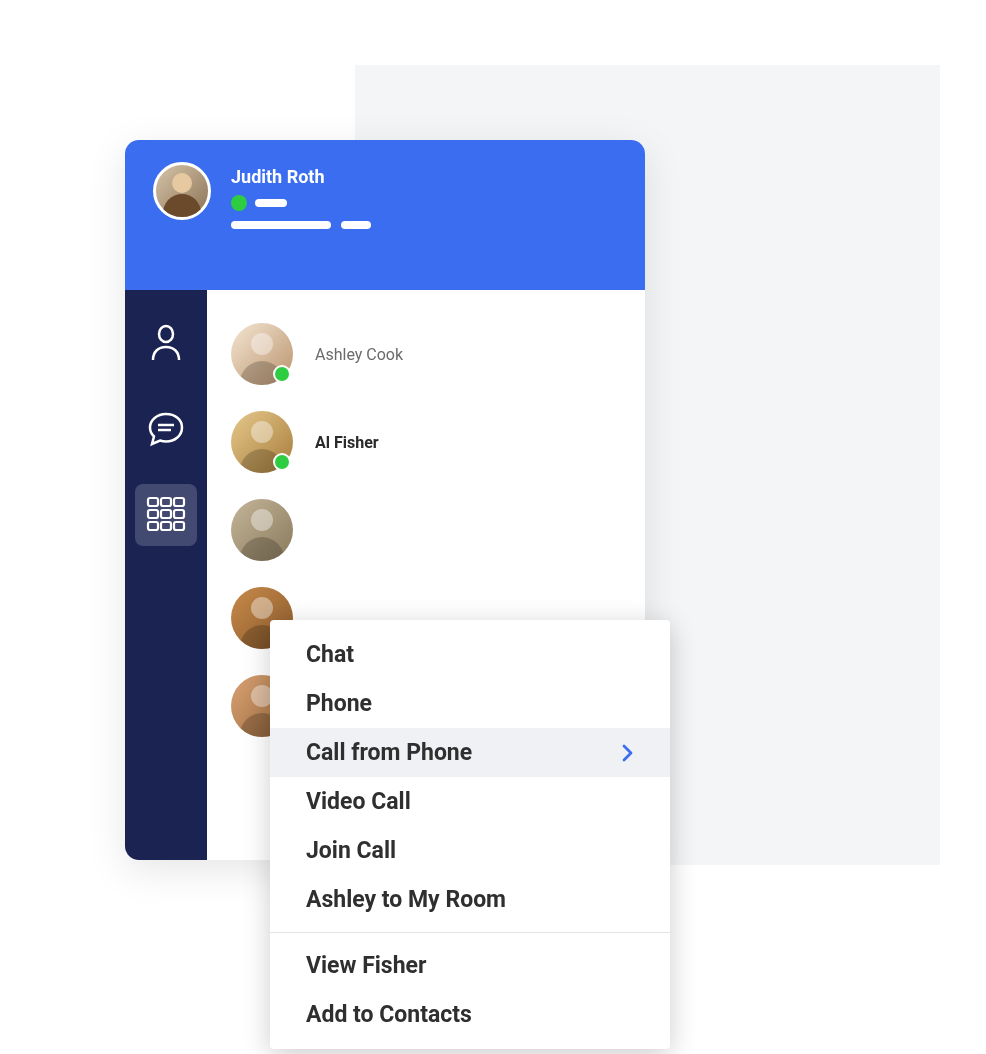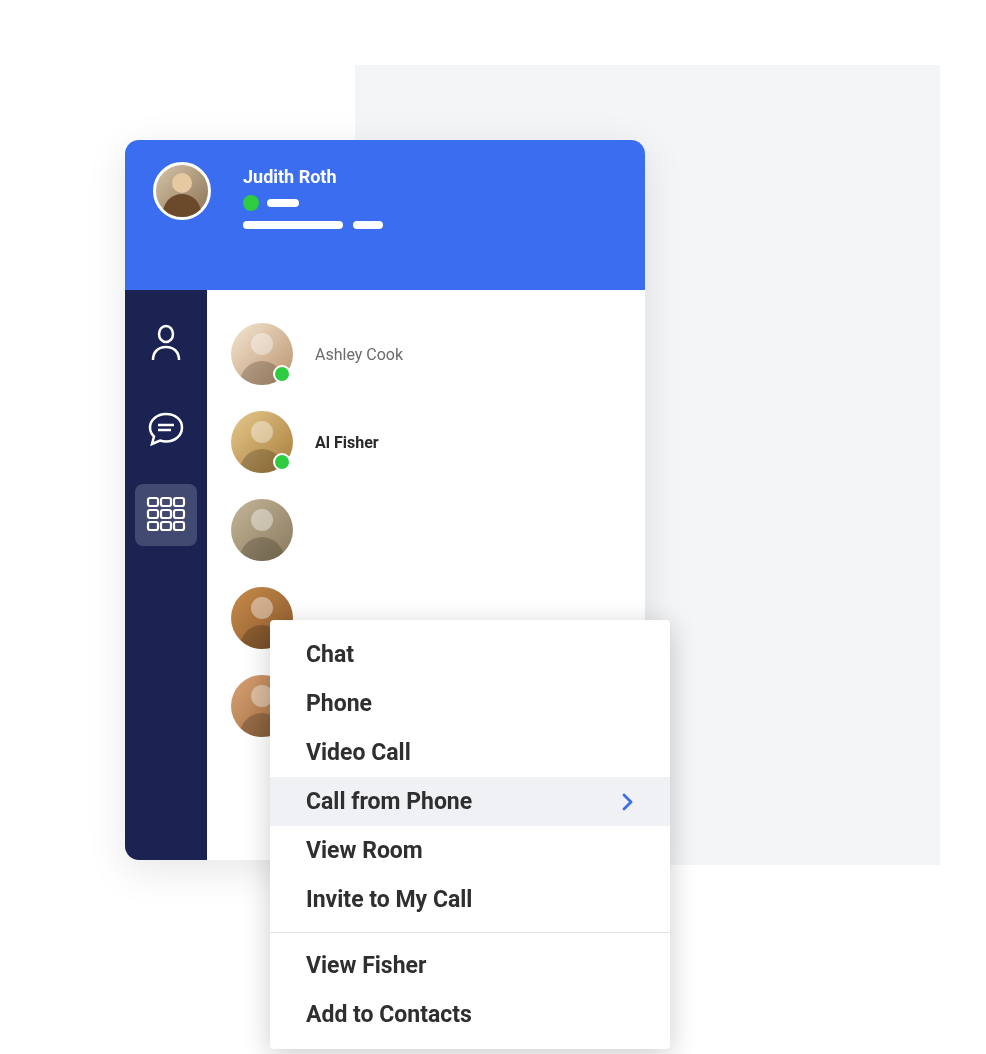--- a/index.html
+++ b/index.html
@@ -66,21 +66,21 @@
       position: absolute;
       bottom: -5px;
       left: 50%;
       transform: translateX(-50%);
       width: 38px;
       height: 28px;
       background: #6b4a2c;
       border-radius: 20px 20px 0 0;
     }
     .header-info {
-      margin-left: 32px;
+      margin-left: 20px;
       padding-top: 4px;
     }
     .header-name {
       color: #ffffff;
       font-weight: 700;
       font-size: 18px;
     }
     .header-status-row {
       display: flex;
       align-items: center;
@@ -341,36 +341,36 @@
   </div>
 </div>
 
 <div class="context-menu">
   <div class="menu-item">
     <span>Chat</span>
   </div>
   <div class="menu-item">
     <span>Phone</span>
   </div>
-  <div class="menu-item">
-    <span>Video Call</span>
-  </div>
   <div class="menu-item hover">
     <span>Call from Phone</span>
     <span class="chevron">
       <svg width="12" height="18" viewBox="0 0 12 18">
           <path d="M2 2 L9 9 L2 16" fill="none" stroke="#3a6df0" stroke-width="2.8" stroke-linecap="round" stroke-linejoin="round"></path>
         </svg>
     </span>
   </div>
   <div class="menu-item">
-    <span>View Room</span>
-  </div>
-  <div class="menu-item">
-    <span>Invite to My Call</span>
+    <span>Video Call</span>
+  </div>
+  <div class="menu-item">
+    <span>Join Call</span>
+  </div>
+  <div class="menu-item">
+    <span>Ashley to My Room</span>
   </div>
   <div class="menu-divider"></div>
   <div class="menu-item">
     <span>View Fisher</span>
   </div>
   <div class="menu-item">
     <span>Add to Contacts</span>
   </div>
 </div>
 

